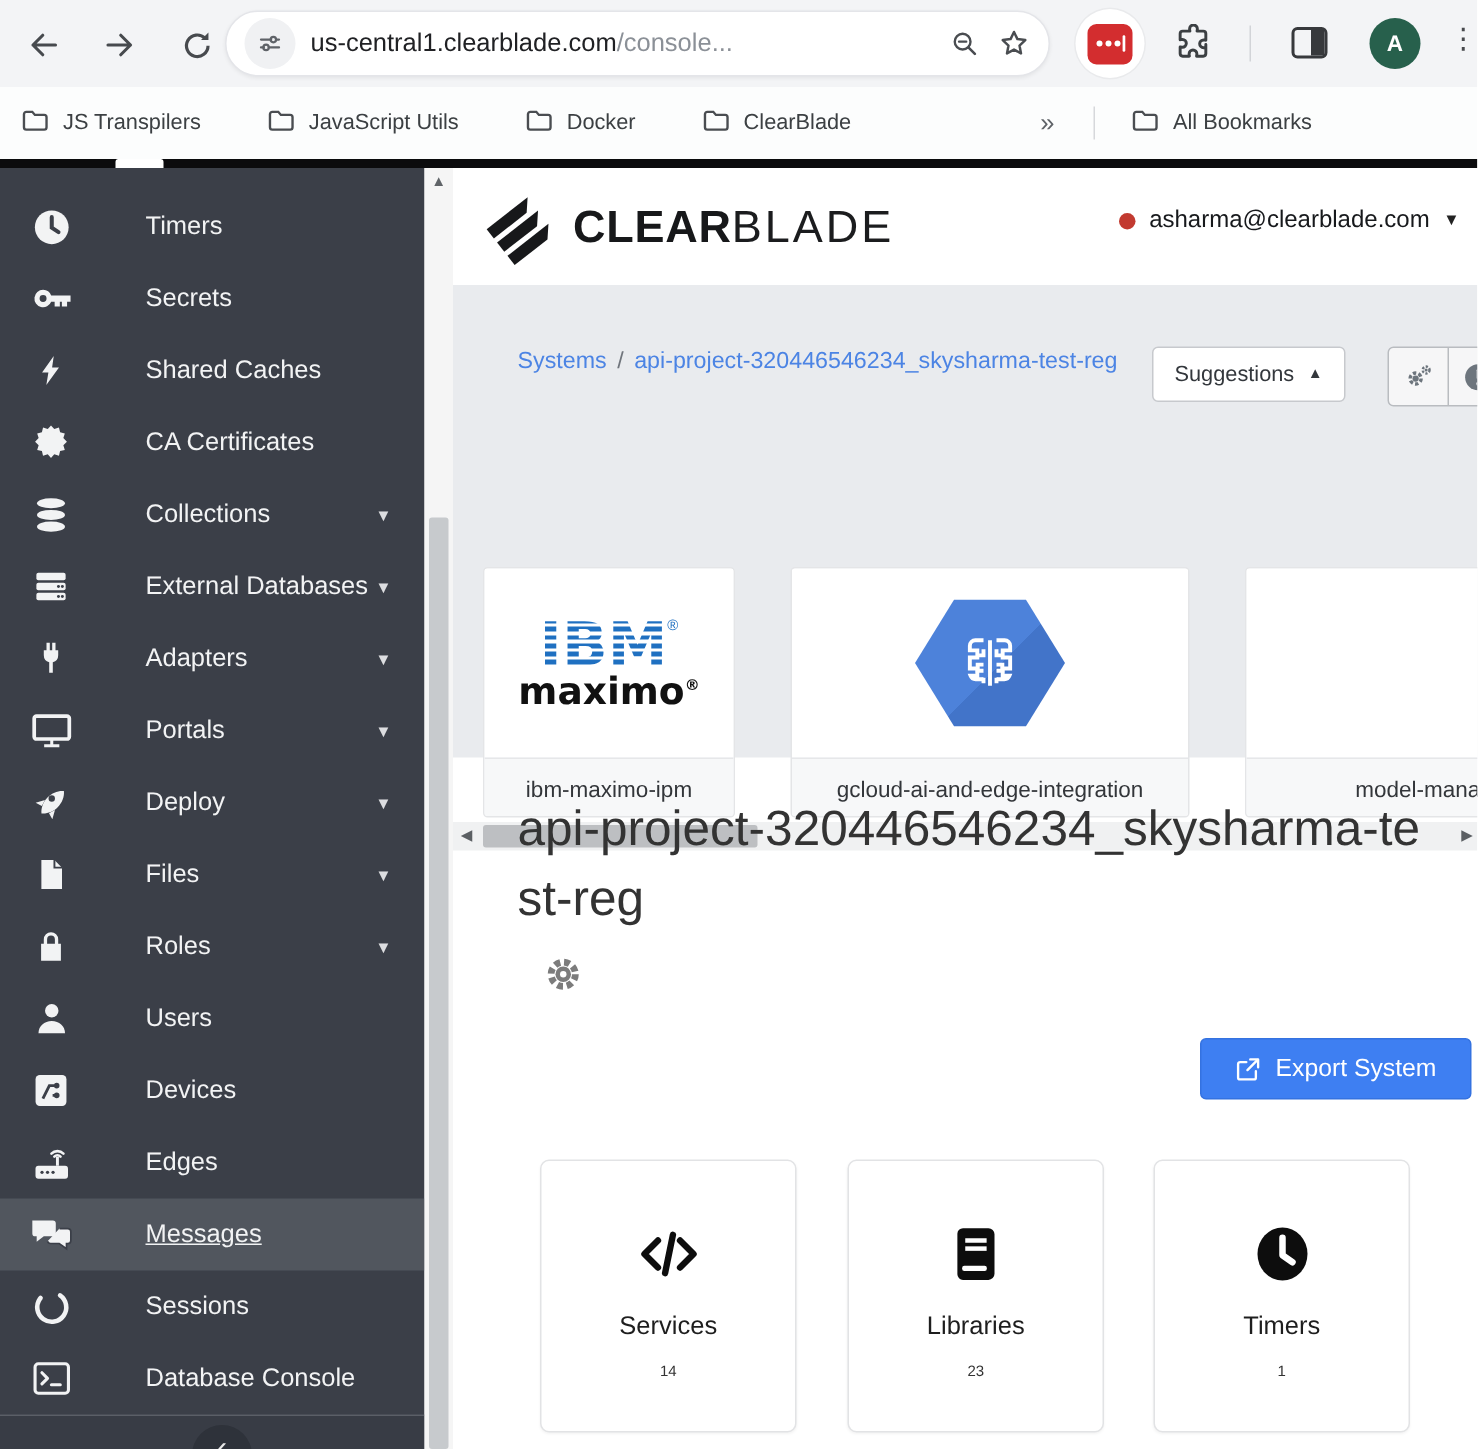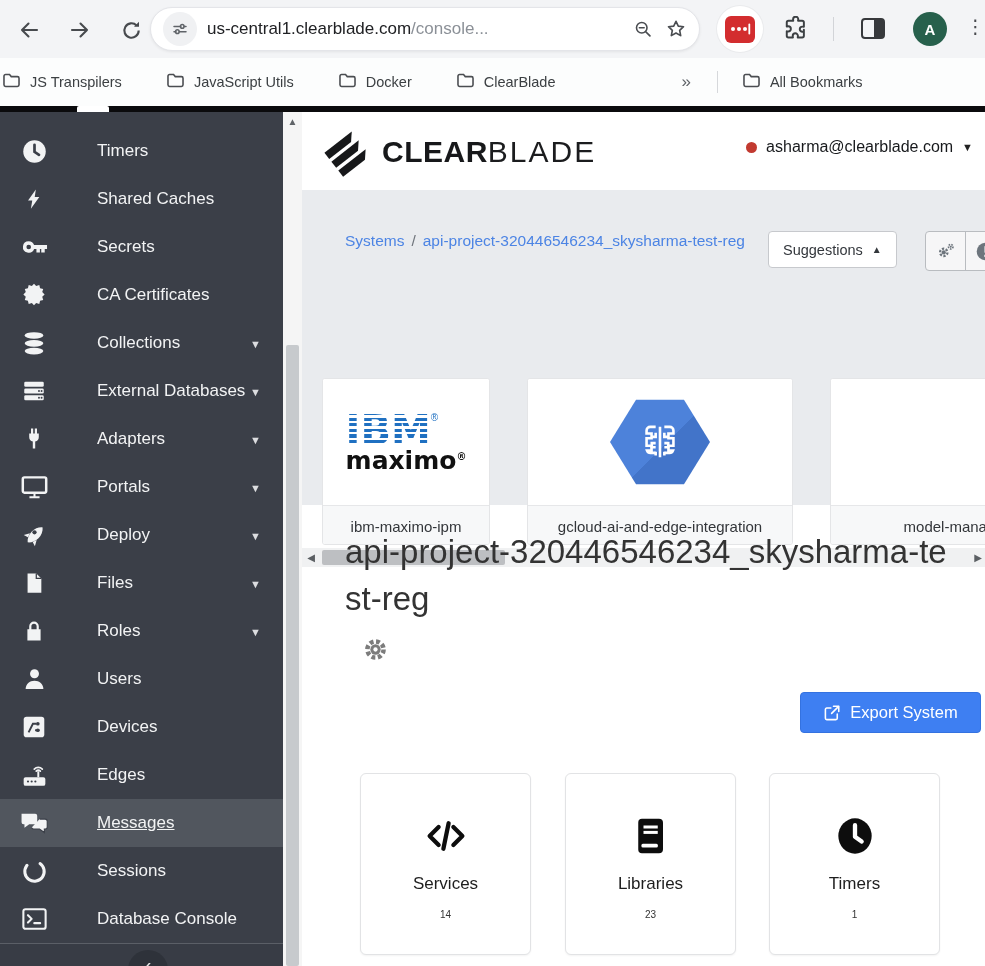--- a/index.html
+++ b/index.html
@@ -27,21 +27,21 @@
   .side-panel{position:absolute;left:861px;top:18px;width:24px;height:21px;border:2.4px solid #37393c;
               border-radius:4px;box-sizing:border-box;}
   .side-panel::after{content:"";position:absolute;right:0;top:0;bottom:0;width:9px;background:#37393c;}
   .avatar{position:absolute;left:913px;top:12px;width:34px;height:34px;border-radius:50%;
           background:#27604c;color:#fff;font-size:15px;font-weight:bold;display:flex;
           align-items:center;justify-content:center;}
   .kebab{position:absolute;left:966px;top:15px;font-size:19px;color:#47494d;letter-spacing:0;}
 
   
   .bookmarks{position:absolute;left:0;top:58px;width:985px;height:48px;background:#fcfdfd;
-             display:flex;align-items:center;padding-left:2px;box-sizing:border-box;}
+             display:flex;align-items:center;padding-left:14px;box-sizing:border-box;}
   .bm-item{display:flex;align-items:center;gap:9px;margin-right:44px;color:#3c4043;font-size:14.5px;white-space:nowrap;}
   .bm-chevrons{color:#5f6368;font-size:17px;margin-left:82px;margin-right:26px;}
   .bm-divider{width:1px;height:22px;background:#d6d8db;margin-right:24px;}
 
   
   .blackbar{position:absolute;left:0;top:106px;width:985px;height:6px;background:#0b0b0d;}
   .frag{position:absolute;left:77px;top:106px;width:32px;height:10px;background:#fff;border-radius:2px;}
   .content{position:absolute;left:0;top:112px;width:985px;height:854px;}
 
   
@@ -239,33 +239,33 @@
             <span class="side-ico">
               <svg width="27" height="27" viewBox="0 0 24 24">
                 <circle cx="12" cy="12" r="10" fill="#f2f3f4"></circle>
                 <path d="M12 6v6.3l4 2.6" stroke="#3b3f48" stroke-width="2.4" fill="none" stroke-linecap="round"></path>
               </svg>
             </span>
             <span class="side-label">Timers</span>
           </div>
           <div class="side-item">
             <span class="side-ico">
+              <svg width="27" height="20" viewBox="0 0 28 20">
+                <path d="M8 4a6 6 0 1 0 5.6 8.2H16v3.4h3.6v-3.4H21v3.4h3.6V12.2H27V8H13.6A6 6 0 0 0 8 4zm0 3.6A2.4 2.4 0 1 1 8 12.4 2.4 2.4 0 0 1 8 7.6z" fill="#f2f3f4"></path>
+              </svg>
+            </span>
+            <span class="side-label">Secrets</span>
+          </div>
+          <div class="side-item">
+            <span class="side-ico">
               <svg width="22" height="26" viewBox="0 0 24 24">
                 <path d="M14 1.5 5.5 13.5h4.6L8.6 22.5 17.8 9.8h-5z" fill="#f2f3f4"></path>
               </svg>
             </span>
             <span class="side-label">Shared Caches</span>
-          </div>
-          <div class="side-item">
-            <span class="side-ico">
-              <svg width="27" height="20" viewBox="0 0 28 20">
-                <path d="M8 4a6 6 0 1 0 5.6 8.2H16v3.4h3.6v-3.4H21v3.4h3.6V12.2H27V8H13.6A6 6 0 0 0 8 4zm0 3.6A2.4 2.4 0 1 1 8 12.4 2.4 2.4 0 0 1 8 7.6z" fill="#f2f3f4"></path>
-              </svg>
-            </span>
-            <span class="side-label">Secrets</span>
           </div>
           <div class="side-item">
             <span class="side-ico">
               <svg width="26" height="26" viewBox="0 0 24 24">
                 <path d="M12 1.5 14 3.7l2.9-.9.7 2.9 2.9.7-.9 2.9 2.2 2.2-2.2 2.2.9 2.9-2.9.7-.7 2.9-2.9-.9-2 2.2-2-2.2-2.9.9-.7-2.9-2.9-.7.9-2.9-2.2-2.2 2.2-2.2-.9-2.9 2.9-.7.7-2.9 2.9.9z" fill="#f2f3f4"></path>
               </svg>
             </span>
             <span class="side-label">CA Certificates</span>
           </div>
           <div class="side-item">
@@ -472,21 +472,21 @@
             <svg width="21" height="21" viewBox="0 0 24 24">
                 <circle cx="12" cy="12" r="10" fill="currentColor"></circle>
                 <rect x="10.8" y="5.5" width="2.4" height="8.2" rx="1.2" fill="#f6f6f7"></rect>
                 <circle cx="12" cy="17" r="1.5" fill="#f6f6f7"></circle>
               </svg>
           </div>
         </div>
         <div id="eco-cards">
             <div class="eco-card" style="left: 20px; width: 168px;">
               <div class="eco-img">
-                <div style="text-align:left"><span class="ibm-word">IBM</span><span class="ibm-reg">®</span><div class="maximo">maximo<sup>®</sup></div></div>
+                <div style="text-align:center"><span class="ibm-word">IBM</span><span class="ibm-reg">®</span><div class="maximo">maximo<sup>®</sup></div></div>
               </div>
               <div class="eco-label">ibm-maximo-ipm</div>
             </div>
             <div class="eco-card" style="left: 225px; width: 266px;">
               <div class="eco-img">
                 <div class="hexagon">
                   <svg width="52" height="52" viewBox="0 0 48 48">
                     <g stroke="#fff" stroke-width="2.4" fill="none">
                       <path d="M24 10v28"></path>
                       <path d="M20 10h-5a3.4 3.4 0 0 0-3.4 3.4v2.8h4.6v4.4h-4.6v6.8h4.6v4.4h-4.2a3.4 3.4 0 0 0 3.2 2.2H20"></path>

